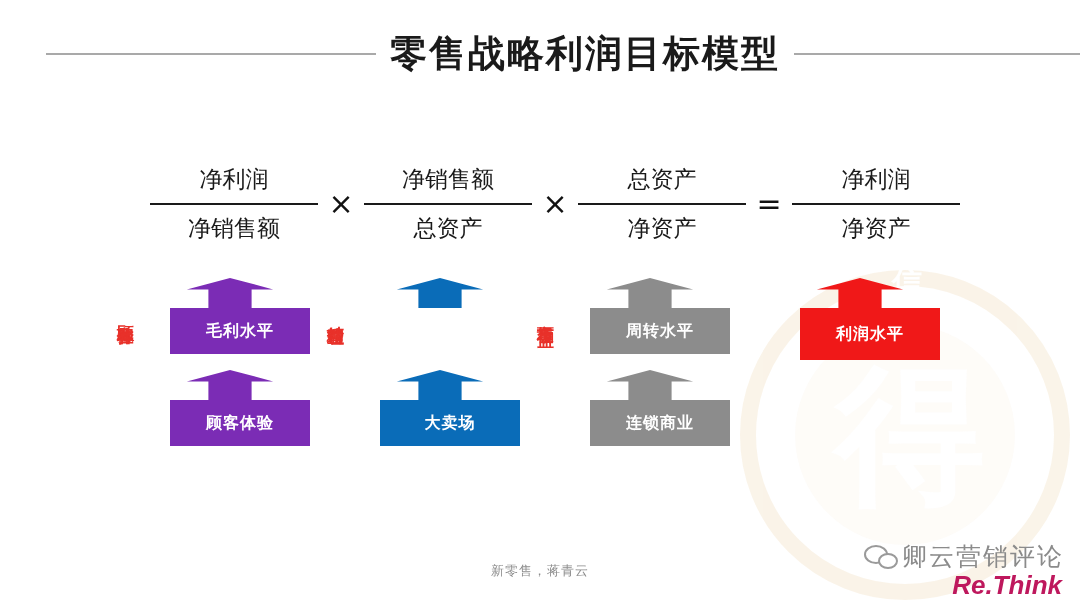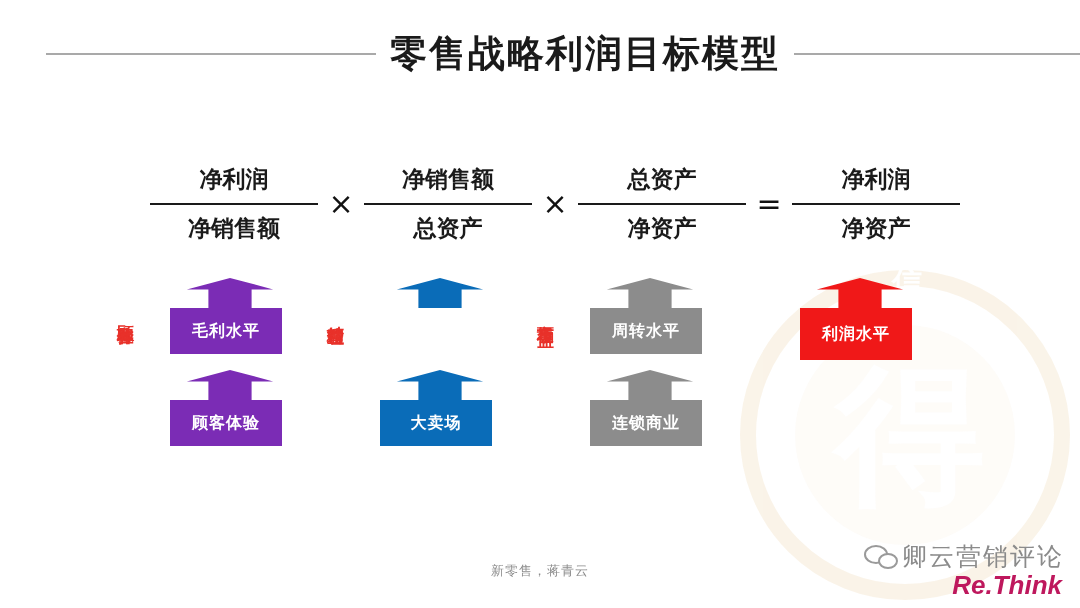--- a/index.html
+++ b/index.html
@@ -117,21 +117,20 @@
     display: flex;
     align-items: center;
     justify-content: space-between;
   }
   .fraction {
     display: flex;
     flex-direction: column;
     align-items: center;
     justify-content: center;
     width: 168px;
-    font-weight: bold;
   }
   .frac-num, .frac-den {
     font-size: 23px;
     color: #1a1a1a;
     line-height: 34px;
     white-space: nowrap;
     font-family: "DejaVu Sans", "Liberation Sans", sans-serif;
   }
   .frac-bar {
     width: 100%;
@@ -183,21 +182,21 @@
     left: 0;
     top: 0;
     width: 120px;
     height: 30px;
     display: block;
     background: currentColor;
     clip-path: polygon(50% 0%, 86% 38%, 68% 38%, 68% 100%, 32% 100%, 32% 38%, 14% 38%);
   }
   .flag .body {
     position: relative;
-    width: 112px;
+    width: 140px;
     height: 46px;
     background: currentColor;
     display: flex;
     align-items: center;
     justify-content: center;
   }
   .flag .body span {
     color: #ffffff;
     font-size: 16px;
     font-weight: bold;

